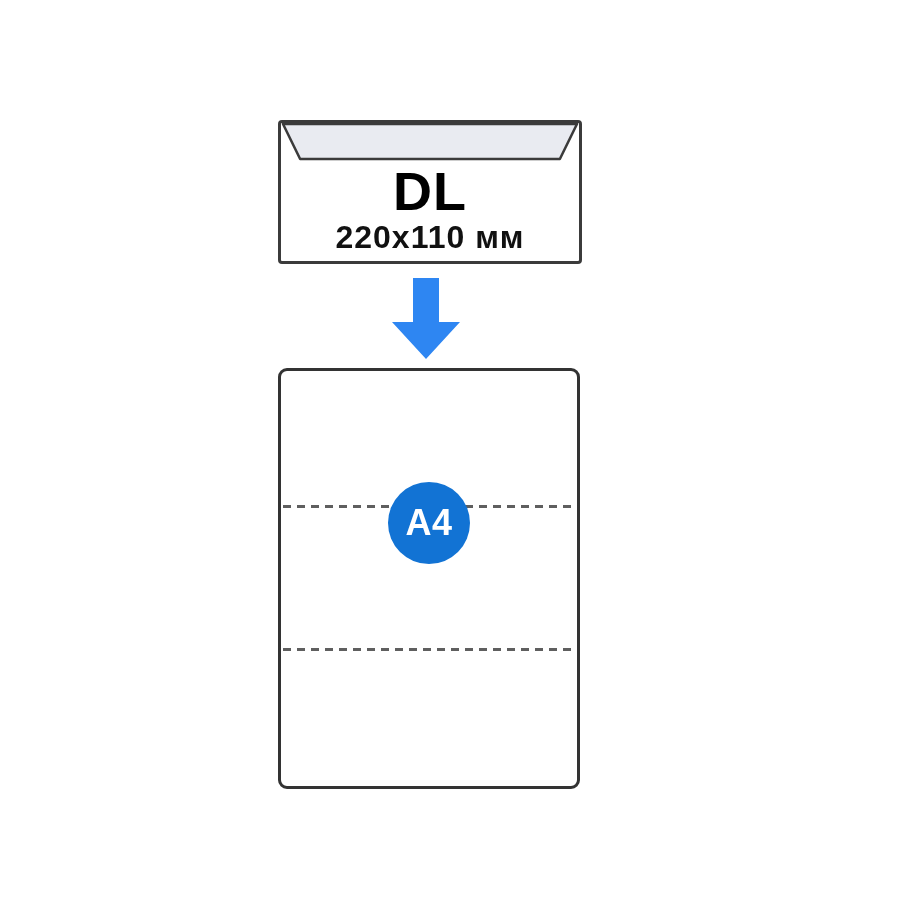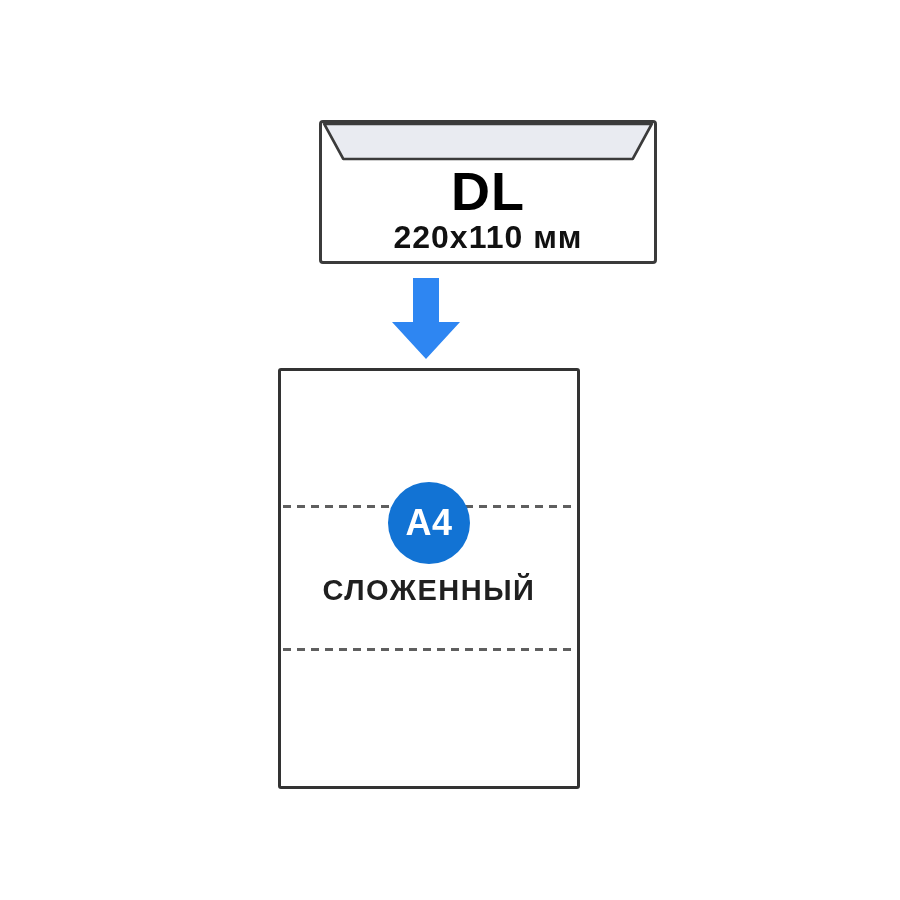--- a/index.html
+++ b/index.html
@@ -6,42 +6,42 @@
     --arrow:#2e86f2; --badge:#1273d4; --outline:#3b3b3b;
     --flap-fill:#e9ebf1; --fold-dash:#5f5f5f; --text:#1a1a1a;
   }
   *{margin:0;padding:0;box-sizing:border-box;}
   html,body{background:#ffffff;}
   body{font-family:"Liberation Sans","DejaVu Sans",sans-serif;color:var(--text);}
   .canvas{position:relative;width:900px;height:900px;background:#ffffff;overflow:hidden;}
 
   
   .envelope{
-    position:absolute;left:278px;top:120px;width:338px;height:144px;
-    border:3px solid var(--outline);border-radius:4px;background:#ffffff;margin-left:41px;
+    position:absolute;left:278px;top:120px;width:304px;height:144px;
+    border:3px solid var(--outline);border-radius:4px;background:#ffffff;
   }
   .flap{position:absolute;left:0;top:0;width:100%;height:40px;display:block;}
   .flap polygon{fill:var(--flap-fill);stroke:var(--outline);stroke-width:2.5;stroke-linejoin:round;}
   .env-title{
     position:absolute;top:40px;left:0;width:100%;text-align:center;
     font-size:54px;line-height:56px;font-weight:900;letter-spacing:1px;color:#000;
   }
   .env-size{
     position:absolute;top:100px;left:0;width:100%;text-align:center;
     font-size:32px;line-height:28px;font-weight:700;letter-spacing:1px;color:#111;
   }
 
   
   .arrow{position:absolute;left:392px;top:278px;display:block;color:var(--arrow);}
   .arrow polygon{fill:currentColor;}
 
   
   .sheet{
     position:absolute;left:278px;top:368px;width:302px;height:421px;
-    border:3px solid #333333;border-radius:3px;background:#ffffff;
+    border:3px solid #333333;border-radius:9px;background:#ffffff;
   }
   .fold-line{
     position:absolute;left:2px;right:2px;height:3px;
     background:repeating-linear-gradient(90deg,var(--fold-dash) 0 8px,transparent 8px 14px);
   }
   .fold-line-1{top:134px;}
   .fold-line-2{top:277px;}
   .badge{
     position:absolute;top:111px;left:50%;transform:translateX(-50%);
     width:82px;height:82px;border-radius:50%;background:var(--badge);
@@ -70,17 +70,16 @@
     <polygon points="21,0 47,0 47,44 68,44 34,81 0,44 21,44"></polygon>
   </svg>
 
   <div class="sheet">
     <div class="fold-line fold-line-1"></div>
     <div class="fold-line fold-line-2"></div>
     <div class="badge">
       <span>A4</span>
     </div>
     <div class="caption">
-      <div>СЛОЖЕННЫЙ</div>
     </div>
   </div>
 
 </div>
 
 </body></html>

